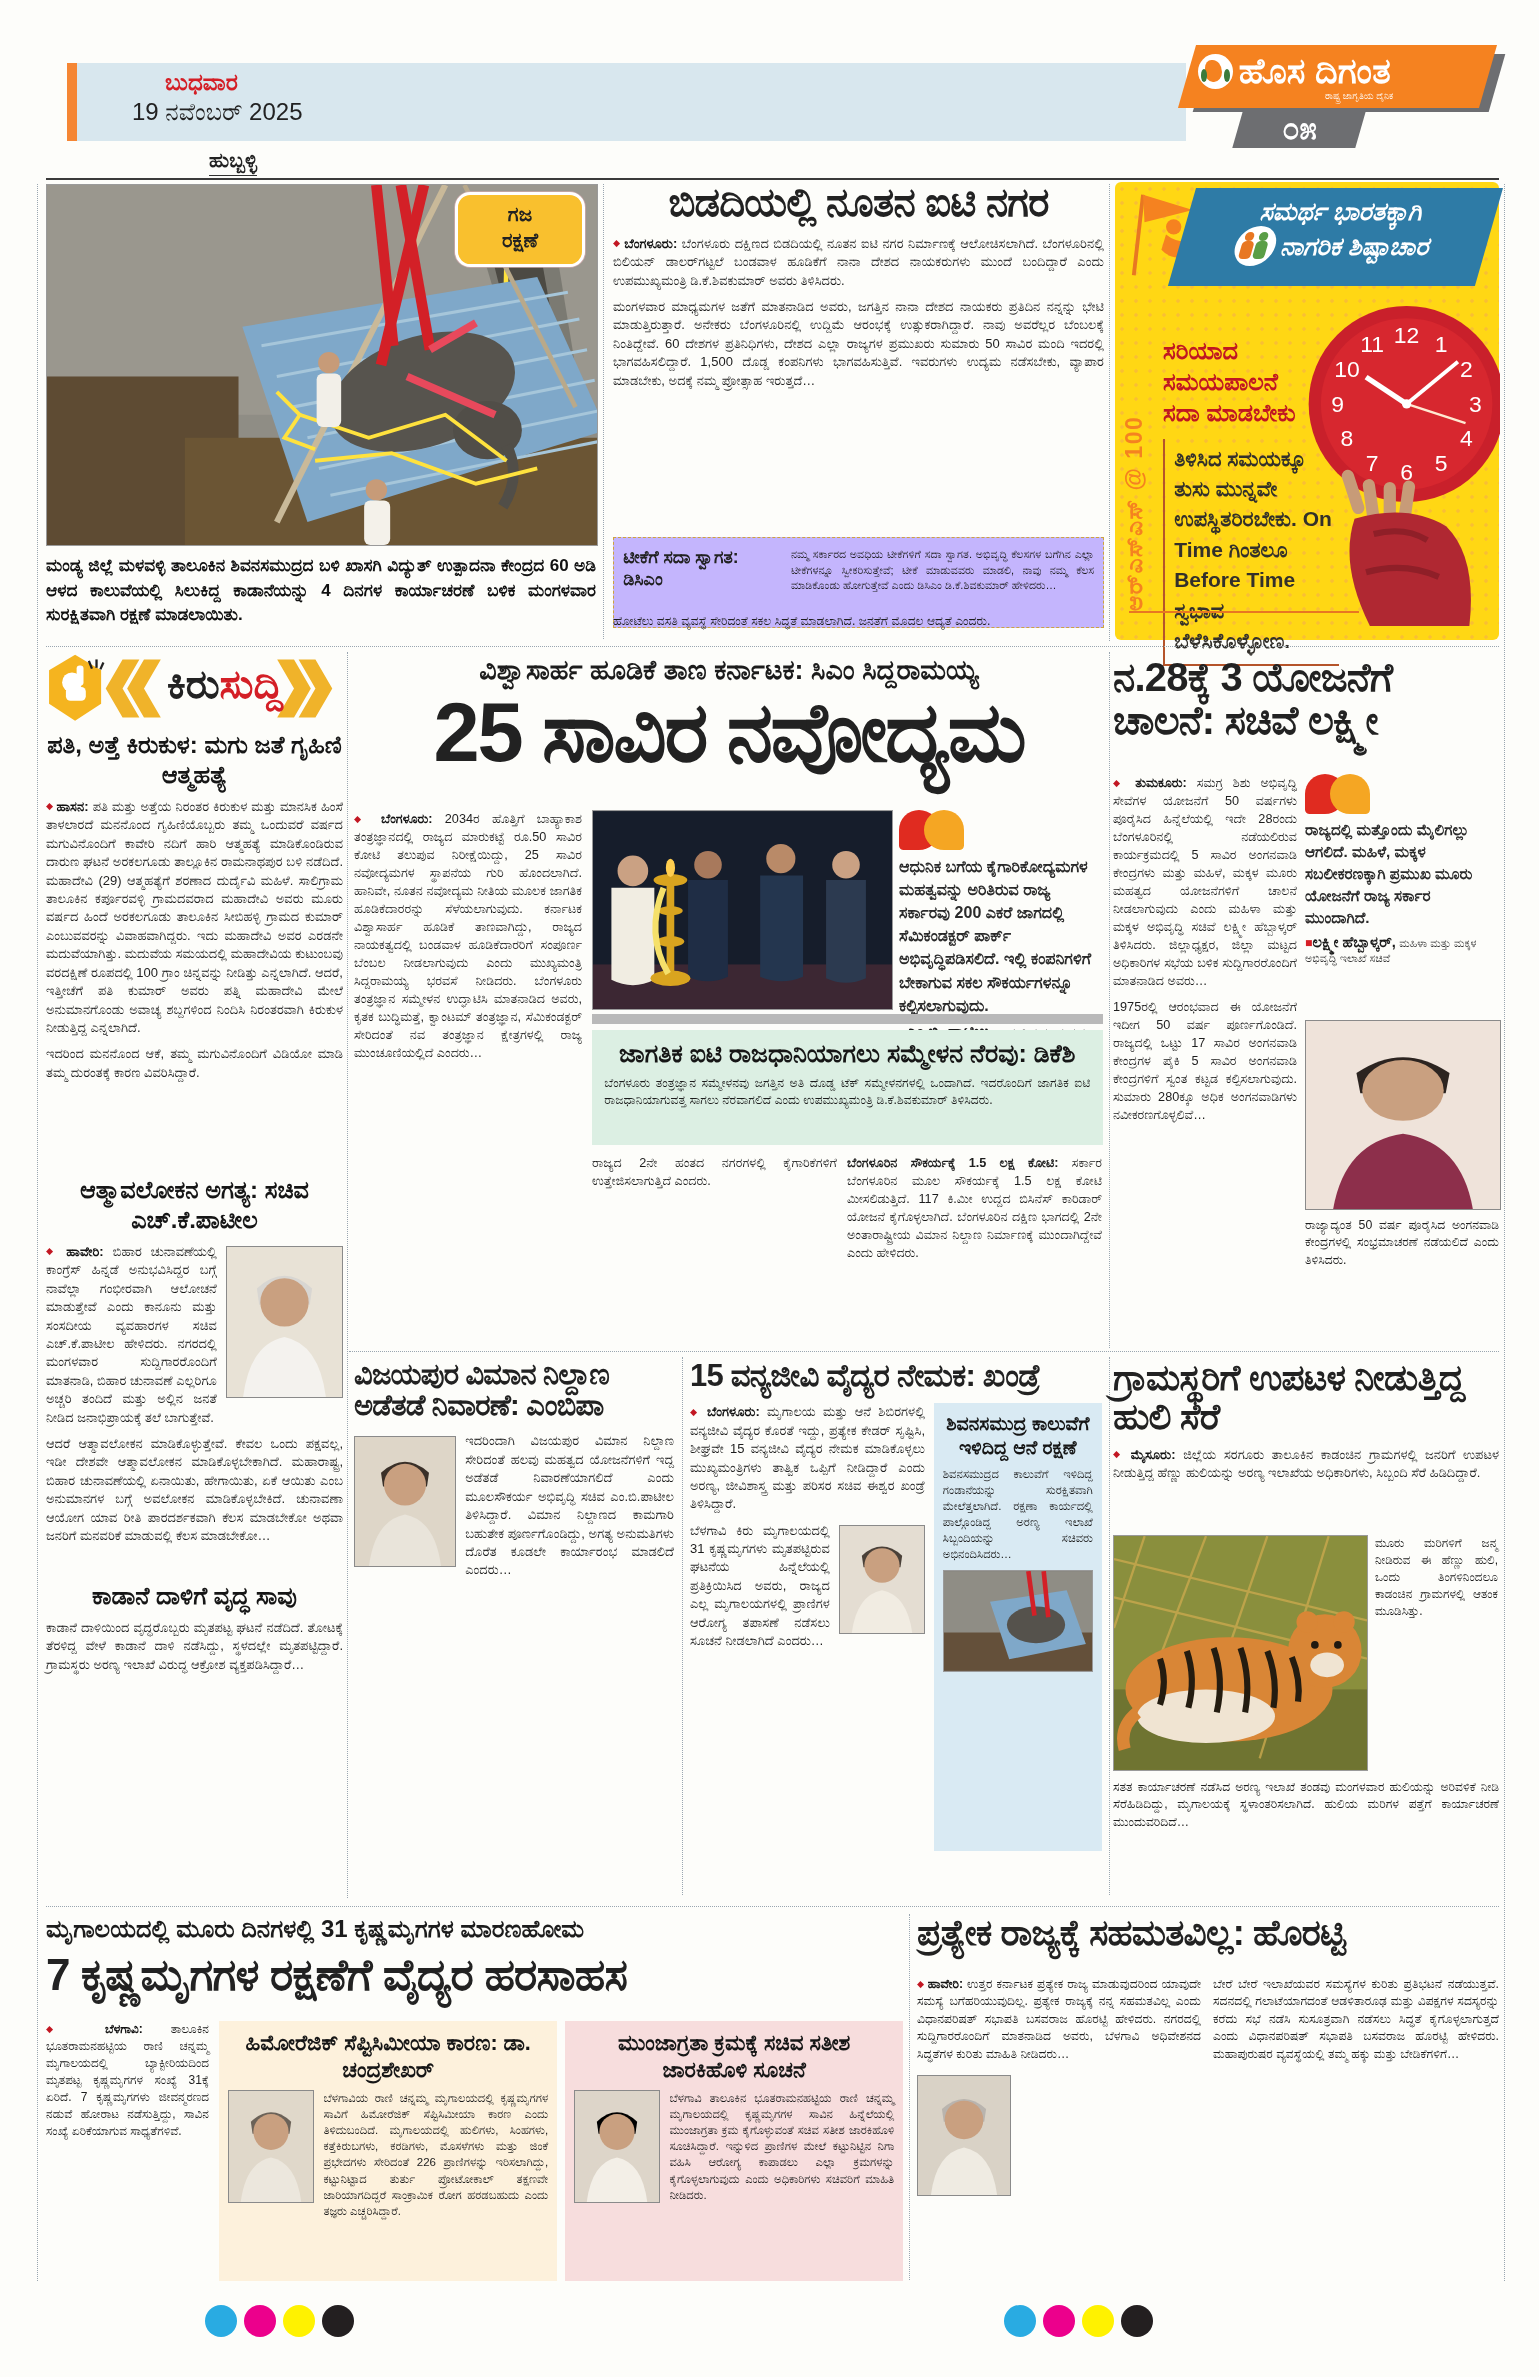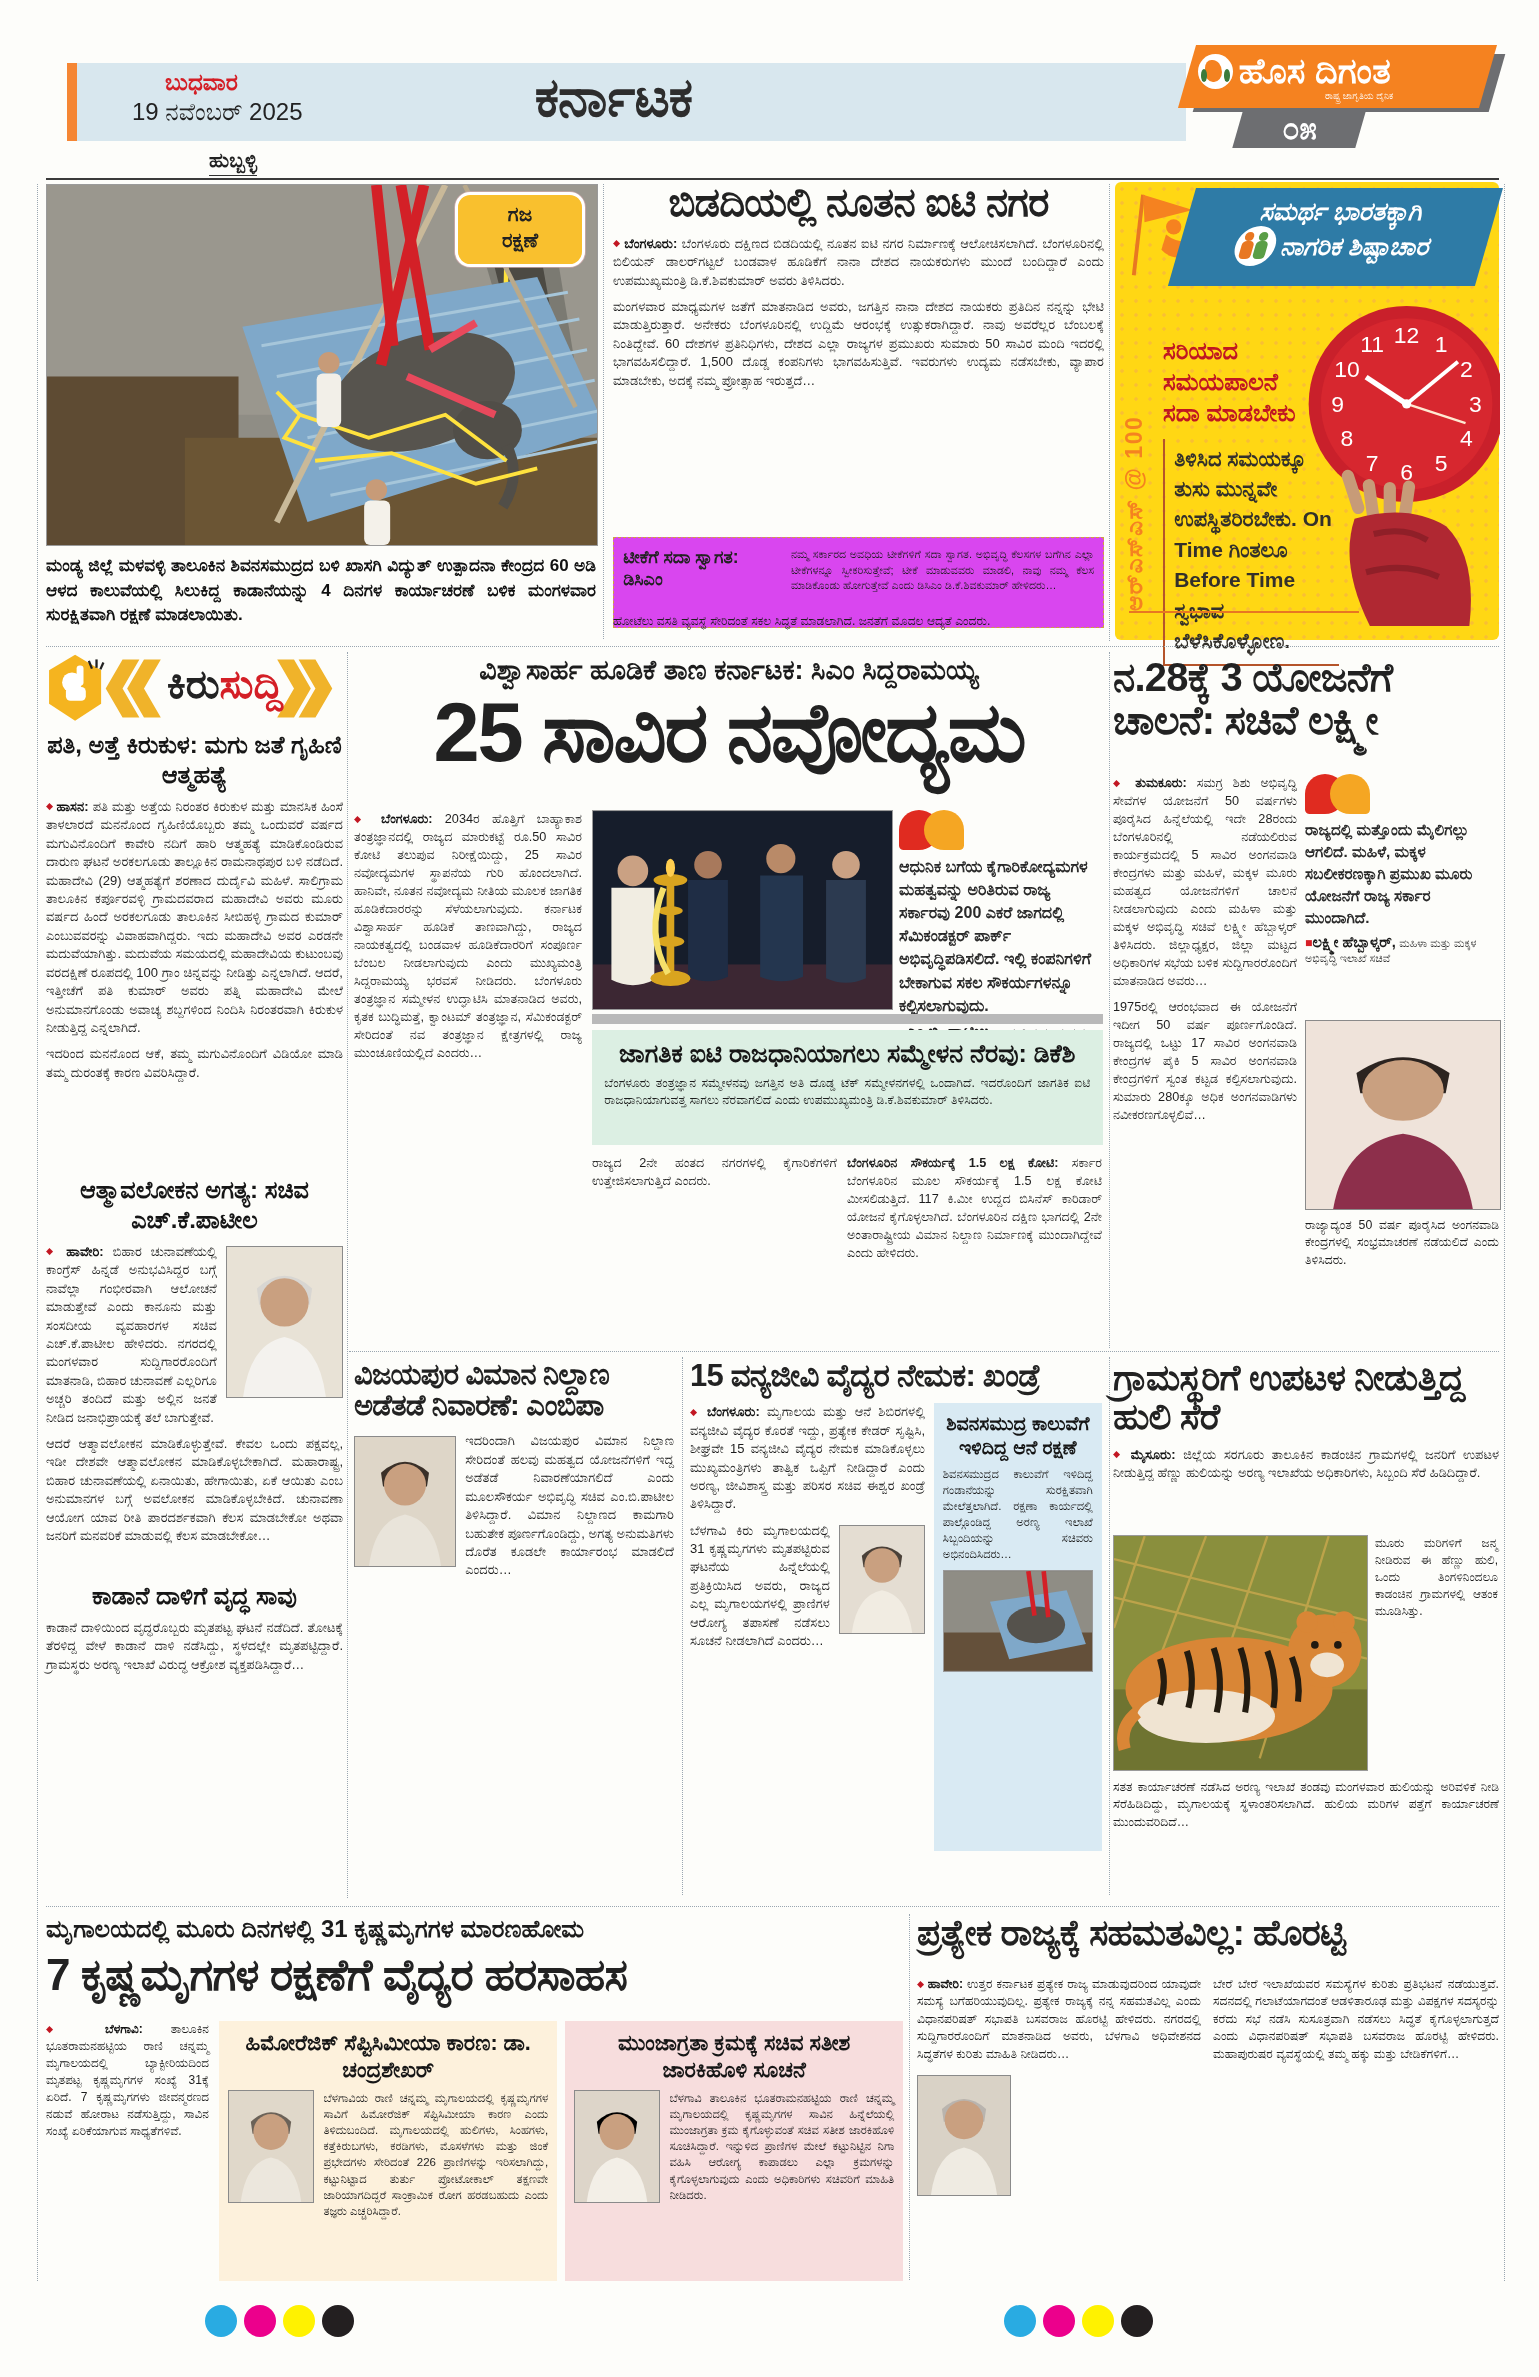--- a/index.html
+++ b/index.html
@@ -37,21 +37,21 @@
   .logo-num{color:#fff;font-weight:bold;font-size:31px;}
   
   .ad{background:#ffd714;border-radius:6.1px;
       background-image:radial-gradient(#f9bf33 1.5px, transparent 1.9px);background-size:14px 14px;}
   .ad-banner{background:#2e7ba6;color:#fff;font-weight:bold;font-size:25px;line-height:1.2;text-align:center;}
   .ad-red{color:#c01722;font-weight:bold;font-size:24px;line-height:1.3;}
   .ad-dark{color:#33302b;font-weight:bold;font-size:21px;line-height:1.45;
            border-left:2.3px solid #b5542a;border-bottom:2.3px solid #b5542a;padding:4.6px 0 7.7px 9.2px;}
   .ad-vert{writing-mode:vertical-rl;transform:rotate(180deg);color:#f58220;font-weight:bold;font-size:23px;letter-spacing:1.5px;}
   
-  .itbox{background:#d946ef;border:1.5px dashed #cfa33c;display:flex;gap:10.7px;padding:9.2px;}
+  .itbox{background:#c4b5fd;border:1.5px dashed #cfa33c;display:flex;gap:10.7px;padding:9.2px;}
   .itbox-title{font-weight:bold;font-size:17.6px;line-height:1.25;color:#222;width:157px;flex:none;}
   .tealbox{background:#dcefe3;padding:7.7px 12.3px;}
   .bluebox{background:#d9eaf3;padding:9.2px;}
   .creambox{background:#fdf1dc;padding:9.2px;}
   .pinkbox{background:#f7dddd;padding:9.2px;}
   .boxtitle{font-weight:bold;font-size:21.5px;line-height:1.25;text-align:center;margin:0 0 6.1px 0;color:#161616;}
   
   .q1,.q2{display:inline-block;width:40px;height:40px;border-radius:50% 50% 50% 4.6px;background:#e02b20;vertical-align:top;}
   .q2{background:#f5a623;margin-left:-15.3px;border-radius:50% 50% 4.6px 50%;}
   .quote-text{font-size:16px;font-weight:bold;line-height:1.45;color:#2a2a2a;text-align:left;}
@@ -69,21 +69,20 @@
 </style>
 </head>
 <body>
 
 <div class="page">
 
   <div class="abs mh-bar" style="left:67px;top:63px;width:1119px;height:78px;"></div>
   <div class="abs mh-accent" style="left:67px;top:63px;width:10px;height:78px;"></div>
   <div class="abs mh-day" style="left:165px;top:69px;">ಬುಧವಾರ</div>
   <div class="abs mh-date" style="left:132px;top:98px;">19 ನವೆಂಬರ್ 2025</div>
-  <div class="abs center mh-title" style="left:230px;top:66px;width:767px;">ಕರ್ನಾಟಕ</div>
   <div class="abs mh-city" style="left:209px;top:149px;border-bottom:1.5px solid #333;padding-bottom:3.1px;">ಹುಬ್ಬಳ್ಳಿ</div>
   <div class="abs solidh" style="left:46px;top:178px;width:1453px;height:1.5px;"></div>
 
   <div class="abs" style="left:1187px;top:28px;width:316px;height:120px;">
     <div class="abs logo-gray skew" style="left:14px;top:26px;width:296px;height:58px;"></div>
     <div class="abs logo-orange skew" style="left:0px;top:17px;width:301px;height:63px;"></div>
     <div class="abs" style="left:10.7px;top:23px;width:291px;display:flex;align-items:center;gap:6.1px;">
       <span style="flex:none;width:35px;height:35px;border-radius:50%;background:#fff;display:inline-block;position:relative;">
         <span style="position:absolute;left:7.7px;top:6.1px;width:17px;height:21.5px;border-radius:40% 60% 50% 50%;background:#f58220;"></span>
         <span style="position:absolute;left:3.1px;top:15.3px;width:6.1px;height:12.3px;border-radius:50%;background:#3c7a3c;"></span>

